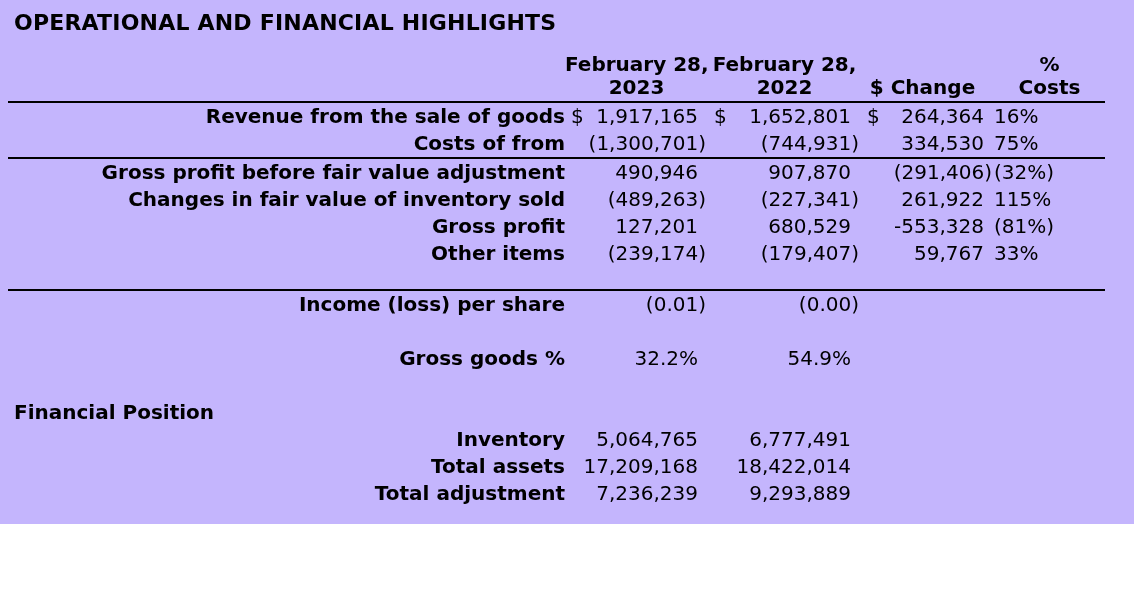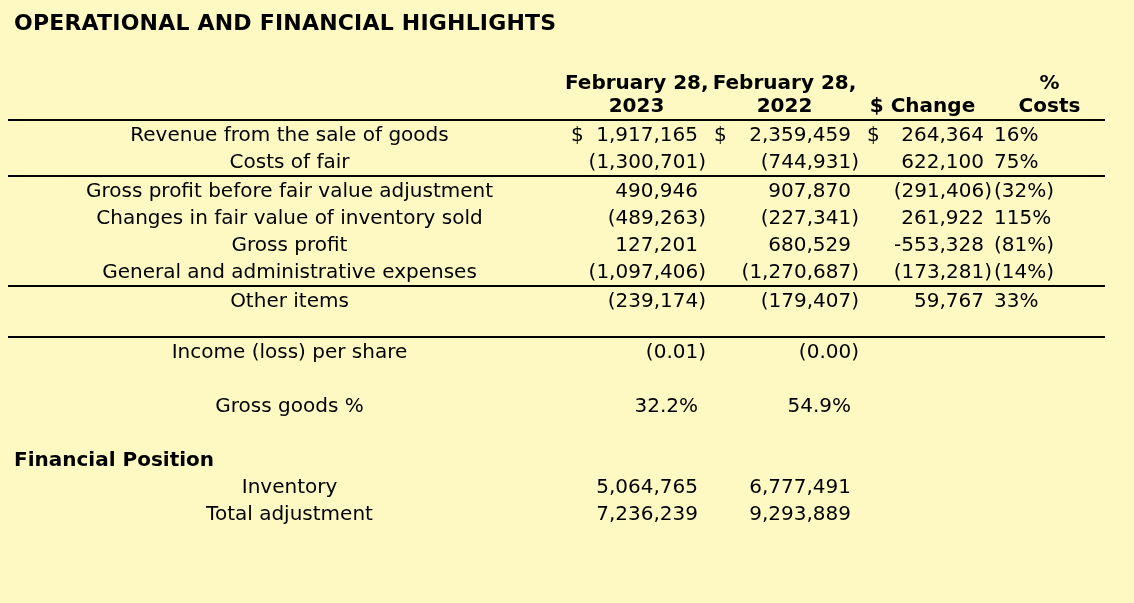--- a/index.html
+++ b/index.html
@@ -5,38 +5,38 @@
   html, body {
     margin: 0;
     padding: 0;
     background: #ffffff;
     color: #000000;
     font-family: "DejaVu Sans", "Liberation Sans", sans-serif;
   }
   .page {
     position: relative;
     width: 1134px;
-    height: 603px;
+    height: 524px;
     box-sizing: border-box;
     padding: 10px 14px 0 8px;
     overflow: hidden;
-    background: #fef9c3;
+    background: #c4b5fd;
   }
   .title {
     font-size: 22px;
     font-weight: bold;
     margin: 0 0 0 6px;
     letter-spacing: 0.2px;
     white-space: nowrap;
   }
   table.fin {
     border-collapse: collapse;
     table-layout: fixed;
     width: 1097px;
-    margin-top: 32px;
+    margin-top: 14px;
   }
   col.c-label { width: 557px; }
   col.c-y1    { width: 143px; }
   col.c-y2    { width: 153px; }
   col.c-dchg  { width: 133px; }
   col.c-pchg  { width: 111px; }
 
   th, td {
     padding: 0;
     font-size: 20px;
@@ -50,21 +50,21 @@
   th {
     font-weight: bold;
     line-height: 23px;
     height: 50px;
     vertical-align: bottom;
     padding-bottom: 2px;
   }
   th.center { text-align: center; }
   th.right  { padding-right: 10px; }
 
-  td.label { text-align: center; padding-left: 6px; }
+  td.label { text-align: right; padding-left: 6px; font-weight: bold; }
   td.section { font-weight: bold; padding-left: 6px; }
 
   td.num { text-align: right; padding-right: 10px; }
   td.num.paren { padding-right: 2px; }
   td.pct { text-align: left; padding-right: 22px; }
   td.pct.paren { padding-right: 10px; }
 
   td .cur { float: left; padding-left: 6px; }
 
   tr.rule th, tr.rule td { border-bottom: 2px solid #000000; }
@@ -100,30 +100,30 @@
       <th class="right">$ Change</th>
       <th class="center">
         <span>%</span><br>
         <span>Costs</span>
       </th>
     </tr>
 
     <tr>
       <td class="label">Revenue from the sale of goods</td>
       <td class="num"><span class="cur">$</span><span class="val">1,917,165</span></td>
-      <td class="num"><span class="cur">$</span><span class="val">2,359,459</span></td>
+      <td class="num"><span class="cur">$</span><span class="val">1,652,801</span></td>
       <td class="num"><span class="cur">$</span><span class="val">264,364</span></td>
       <td class="pct"><span class="val">16%</span></td>
     </tr>
 
     <tr class="rule">
-      <td class="label">Costs of fair</td>
+      <td class="label">Costs of from</td>
       <td class="num paren"><span class="val">(1,300,701)</span></td>
       <td class="num paren"><span class="val">(744,931)</span></td>
-      <td class="num"><span class="val">622,100</span></td>
+      <td class="num"><span class="val">334,530</span></td>
       <td class="pct"><span class="val">75%</span></td>
     </tr>
 
     <tr>
       <td class="label">Gross profit before fair value adjustment</td>
       <td class="num"><span class="val">490,946</span></td>
       <td class="num"><span class="val">907,870</span></td>
       <td class="num paren"><span class="val">(291,406)</span></td>
       <td class="pct paren"><span class="val">(32%)</span></td>
     </tr>
@@ -137,27 +137,20 @@
     </tr>
 
     <tr>
       <td class="label">Gross profit</td>
       <td class="num"><span class="val">127,201</span></td>
       <td class="num"><span class="val">680,529</span></td>
       <td class="num"><span class="val">-553,328</span></td>
       <td class="pct paren"><span class="val">(81%)</span></td>
     </tr>
 
-    <tr class="rule">
-      <td class="label">General and administrative expenses</td>
-      <td class="num paren"><span class="val">(1,097,406)</span></td>
-      <td class="num paren"><span class="val">(1,270,687)</span></td>
-      <td class="num paren"><span class="val">(173,281)</span></td>
-      <td class="pct paren"><span class="val">(14%)</span></td>
-    </tr>
 
     <tr>
       <td class="label">Other items</td>
       <td class="num paren"><span class="val">(239,174)</span></td>
       <td class="num paren"><span class="val">(179,407)</span></td>
       <td class="num"><span class="val">59,767</span></td>
       <td class="pct"><span class="val">33%</span></td>
     </tr>
 
 
@@ -195,20 +188,27 @@
 
 
     <tr>
       <td class="label">Inventory</td>
       <td class="num"><span class="val">5,064,765</span></td>
       <td class="num"><span class="val">6,777,491</span></td>
       <td class="num"><span class="val"></span></td>
       <td class="pct"><span class="val"></span></td>
     </tr>
 
+    <tr>
+      <td class="label">Total assets</td>
+      <td class="num"><span class="val">17,209,168</span></td>
+      <td class="num"><span class="val">18,422,014</span></td>
+      <td class="num"><span class="val"></span></td>
+      <td class="pct"><span class="val"></span></td>
+    </tr>
 
     <tr>
       <td class="label">Total adjustment</td>
       <td class="num"><span class="val">7,236,239</span></td>
       <td class="num"><span class="val">9,293,889</span></td>
       <td class="num"><span class="val"></span></td>
       <td class="pct"><span class="val"></span></td>
     </tr>
   </tbody>
     </table>

